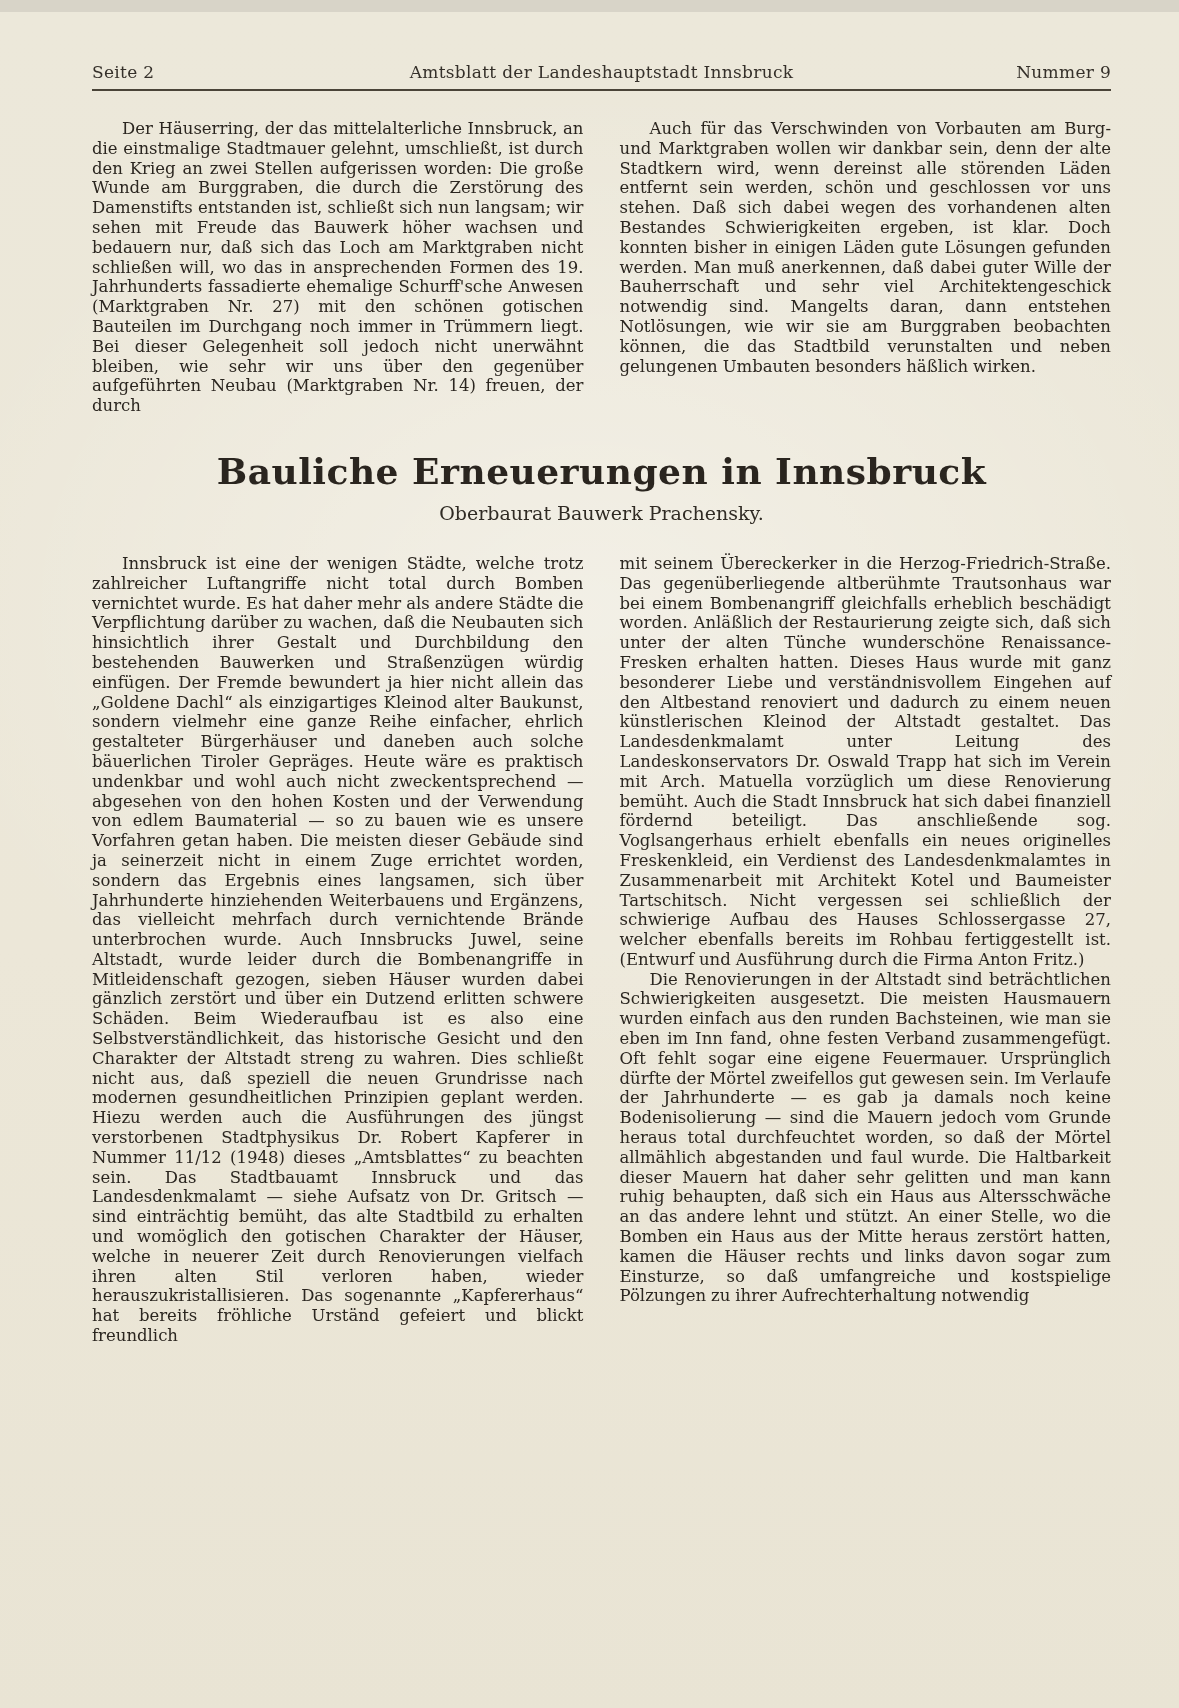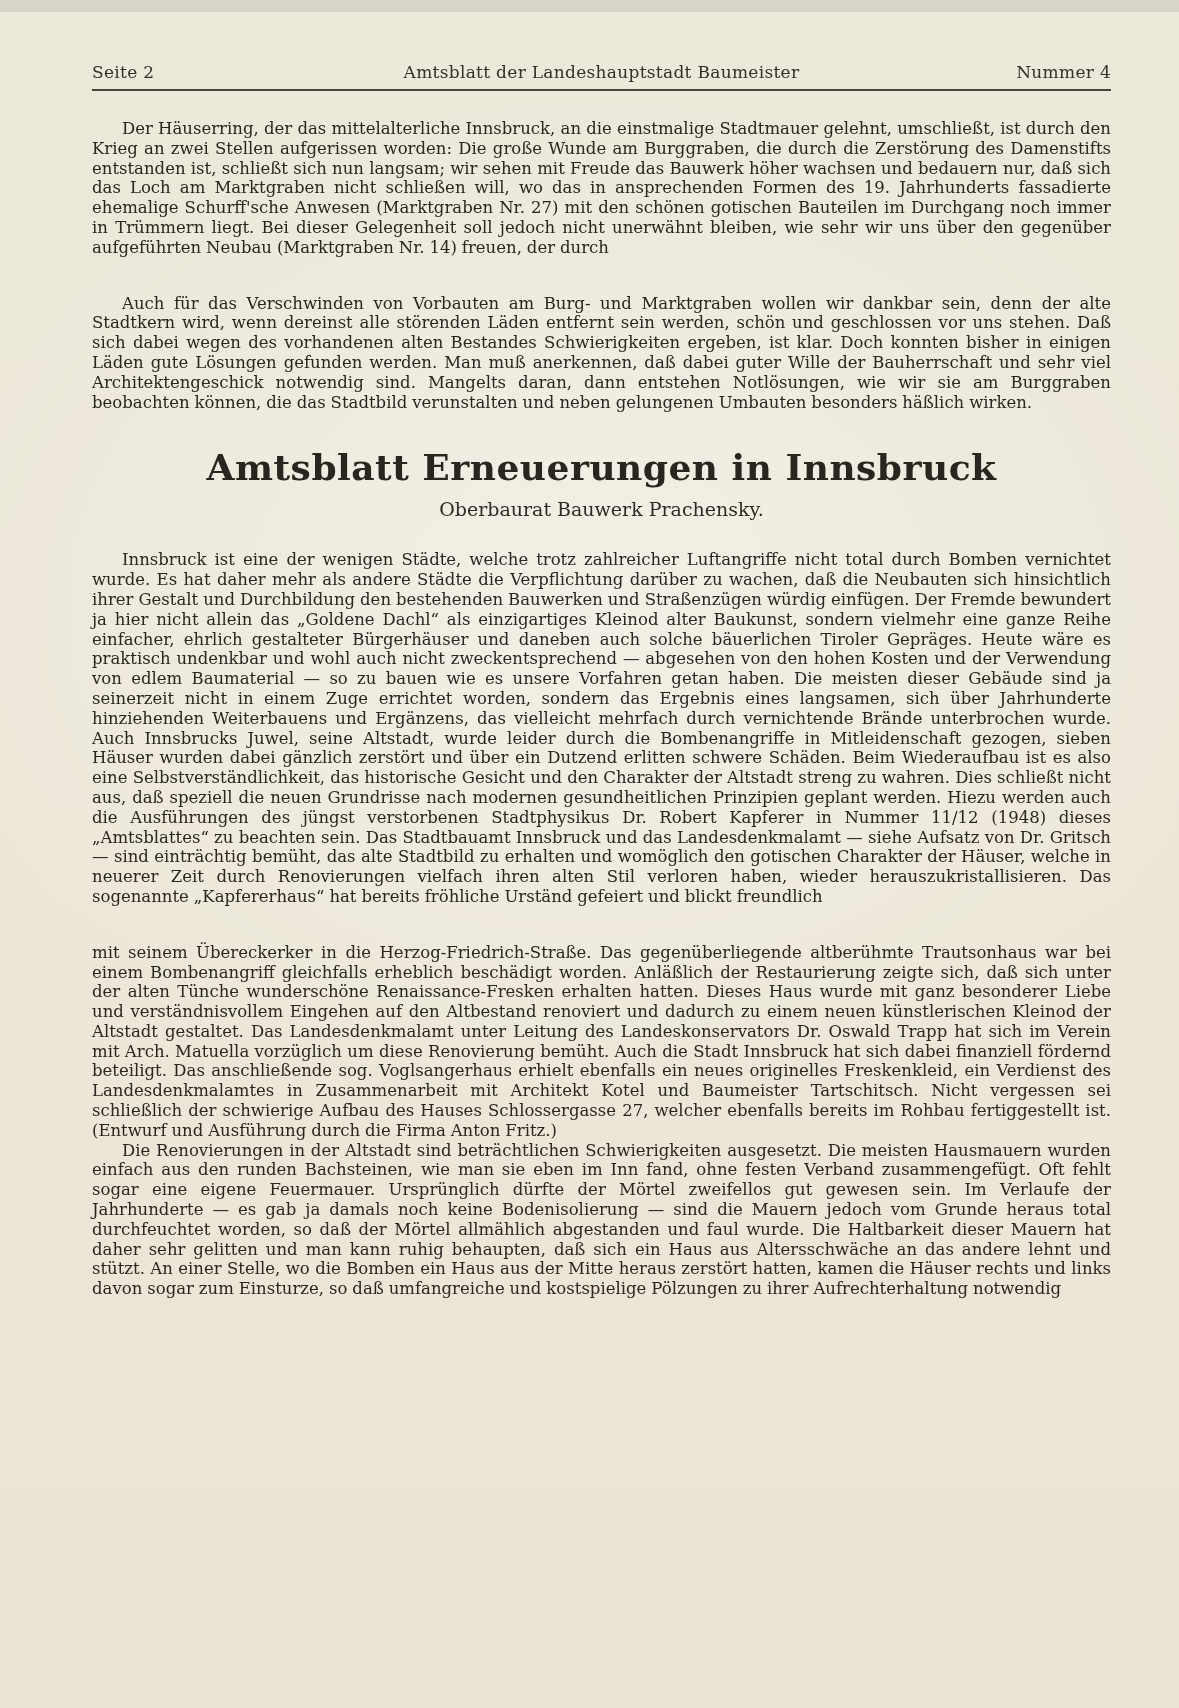--- a/index.html
+++ b/index.html
@@ -33,21 +33,20 @@
   .page-header .center { justify-self: center; font-weight: 500; }
   .page-header .right  { justify-self: end; }
   .header-rule {
     border-bottom: 2px solid #4a4438;
     margin-top: 7px;
     margin-bottom: 28px;
   }
   .cols {
     display: flex;
     gap: 36px;
-    flex-direction: column;
   }
   .col { flex: 1 1 0; min-width: 0; }
   p {
     margin: 0;
     font-size: 16.5px;
     line-height: 19.8px;
     text-align: justify;
     text-indent: 30px;
     hyphens: auto;
     word-spacing: -0.3px;
@@ -70,35 +69,35 @@
     color: #302b24;
   }
 </style>
 </head>
 <body>
 
 <div class="page">
 
   <div class="page-header">
     <span class="left">Seite 2</span>
-    <span class="center">Amtsblatt der Landeshauptstadt Baumeister</span>
-    <span class="right">Nummer 4</span>
+    <span class="center">Amtsblatt der Landeshauptstadt Innsbruck</span>
+    <span class="right">Nummer 9</span>
   </div>
   <div class="header-rule"></div>
 
   <section class="cols top">
     <div class="col">
       <p>Der Häuserring, der das mittelalterliche Innsbruck, an die einstmalige Stadtmauer gelehnt, umschließt, ist durch den Krieg an zwei Stellen aufgerissen worden: Die große Wunde am Burggraben, die durch die Zerstörung des Damenstifts entstanden ist, schließt sich nun langsam; wir sehen mit Freude das Bauwerk höher wachsen und bedauern nur, daß sich das Loch am Marktgraben nicht schließen will, wo das in ansprechenden Formen des 19. Jahrhunderts fassadierte ehemalige Schurff'sche Anwesen (Marktgraben Nr. 27) mit den schönen gotischen Bauteilen im Durchgang noch immer in Trümmern liegt. Bei dieser Gelegenheit soll jedoch nicht unerwähnt bleiben, wie sehr wir uns über den gegenüber aufgeführten Neubau (Marktgraben Nr. 14) freuen, der durch</p>
     </div>
     <div class="col">
       <p>Auch für das Verschwinden von Vorbauten am Burg- und Marktgraben wollen wir dankbar sein, denn der alte Stadtkern wird, wenn dereinst alle störenden Läden entfernt sein werden, schön und geschlossen vor uns stehen. Daß sich dabei wegen des vorhandenen alten Bestandes Schwierigkeiten ergeben, ist klar. Doch konnten bisher in einigen Läden gute Lösungen gefunden werden. Man muß anerkennen, daß dabei guter Wille der Bauherrschaft und sehr viel Architektengeschick notwendig sind. Mangelts daran, dann entstehen Notlösungen, wie wir sie am Burggraben beobachten können, die das Stadtbild verunstalten und neben gelungenen Umbauten besonders häßlich wirken.</p>
     </div>
   </section>
 
-  <h1 class="article-title">Amtsblatt Erneuerungen in Innsbruck</h1>
+  <h1 class="article-title">Bauliche Erneuerungen in Innsbruck</h1>
   <div class="article-byline">Oberbaurat Bauwerk Prachensky.</div>
 
   <section class="cols main">
     <div class="col">
       <p>Innsbruck ist eine der wenigen Städte, welche trotz zahlreicher Luftangriffe nicht total durch Bomben vernichtet wurde. Es hat daher mehr als andere Städte die Verpflichtung darüber zu wachen, daß die Neubauten sich hinsichtlich ihrer Gestalt und Durchbildung den bestehenden Bauwerken und Straßenzügen würdig einfügen. Der Fremde bewundert ja hier nicht allein das „Goldene Dachl“ als einzigartiges Kleinod alter Baukunst, sondern vielmehr eine ganze Reihe einfacher, ehrlich gestalteter Bürgerhäuser und daneben auch solche bäuerlichen Tiroler Gepräges. Heute wäre es praktisch undenkbar und wohl auch nicht zweckentsprechend — abgesehen von den hohen Kosten und der Verwendung von edlem Baumaterial — so zu bauen wie es unsere Vorfahren getan haben. Die meisten dieser Gebäude sind ja seinerzeit nicht in einem Zuge errichtet worden, sondern das Ergebnis eines langsamen, sich über Jahrhunderte hinziehenden Weiterbauens und Ergänzens, das vielleicht mehrfach durch vernichtende Brände unterbrochen wurde. Auch Innsbrucks Juwel, seine Altstadt, wurde leider durch die Bombenangriffe in Mitleidenschaft gezogen, sieben Häuser wurden dabei gänzlich zerstört und über ein Dutzend erlitten schwere Schäden. Beim Wiederaufbau ist es also eine Selbstverständlichkeit, das historische Gesicht und den Charakter der Altstadt streng zu wahren. Dies schließt nicht aus, daß speziell die neuen Grundrisse nach modernen gesundheitlichen Prinzipien geplant werden. Hiezu werden auch die Ausführungen des jüngst verstorbenen Stadtphysikus Dr. Robert Kapferer in Nummer 11/12 (1948) dieses „Amtsblattes“ zu beachten sein. Das Stadtbauamt Innsbruck und das Landesdenkmalamt — siehe Aufsatz von Dr. Gritsch — sind einträchtig bemüht, das alte Stadtbild zu erhalten und womöglich den gotischen Charakter der Häuser, welche in neuerer Zeit durch Renovierungen vielfach ihren alten Stil verloren haben, wieder herauszukristallisieren. Das sogenannte „Kapfererhaus“ hat bereits fröhliche Urständ gefeiert und blickt freundlich</p>
     </div>
     <div class="col">
       <p class="cont">mit seinem Übereckerker in die Herzog-Friedrich-Straße. Das gegenüberliegende altberühmte Trautsonhaus war bei einem Bombenangriff gleichfalls erheblich beschädigt worden. Anläßlich der Restaurierung zeigte sich, daß sich unter der alten Tünche wunderschöne Renaissance-Fresken erhalten hatten. Dieses Haus wurde mit ganz besonderer Liebe und verständnisvollem Eingehen auf den Altbestand renoviert und dadurch zu einem neuen künstlerischen Kleinod der Altstadt gestaltet. Das Landesdenkmalamt unter Leitung des Landeskonservators Dr. Oswald Trapp hat sich im Verein mit Arch. Matuella vorzüglich um diese Renovierung bemüht. Auch die Stadt Innsbruck hat sich dabei finanziell fördernd beteiligt. Das anschließende sog. Voglsangerhaus erhielt ebenfalls ein neues originelles Freskenkleid, ein Verdienst des Landesdenkmalamtes in Zusammenarbeit mit Architekt Kotel und Baumeister Tartschitsch. Nicht vergessen sei schließlich der schwierige Aufbau des Hauses Schlossergasse 27, welcher ebenfalls bereits im Rohbau fertiggestellt ist. (Entwurf und Ausführung durch die Firma Anton Fritz.)</p>
       <p>Die Renovierungen in der Altstadt sind beträchtlichen Schwierigkeiten ausgesetzt. Die meisten Hausmauern wurden einfach aus den runden Bachsteinen, wie man sie eben im Inn fand, ohne festen Verband zusammengefügt. Oft fehlt sogar eine eigene Feuermauer. Ursprünglich dürfte der Mörtel zweifellos gut gewesen sein. Im Verlaufe der Jahrhunderte — es gab ja damals noch keine Bodenisolierung — sind die Mauern jedoch vom Grunde heraus total durchfeuchtet worden, so daß der Mörtel allmählich abgestanden und faul wurde. Die Haltbarkeit dieser Mauern hat daher sehr gelitten und man kann ruhig behaupten, daß sich ein Haus aus Altersschwäche an das andere lehnt und stützt. An einer Stelle, wo die Bomben ein Haus aus der Mitte heraus zerstört hatten, kamen die Häuser rechts und links davon sogar zum Einsturze, so daß umfangreiche und kostspielige Pölzungen zu ihrer Aufrechterhaltung notwendig</p>
     </div>

